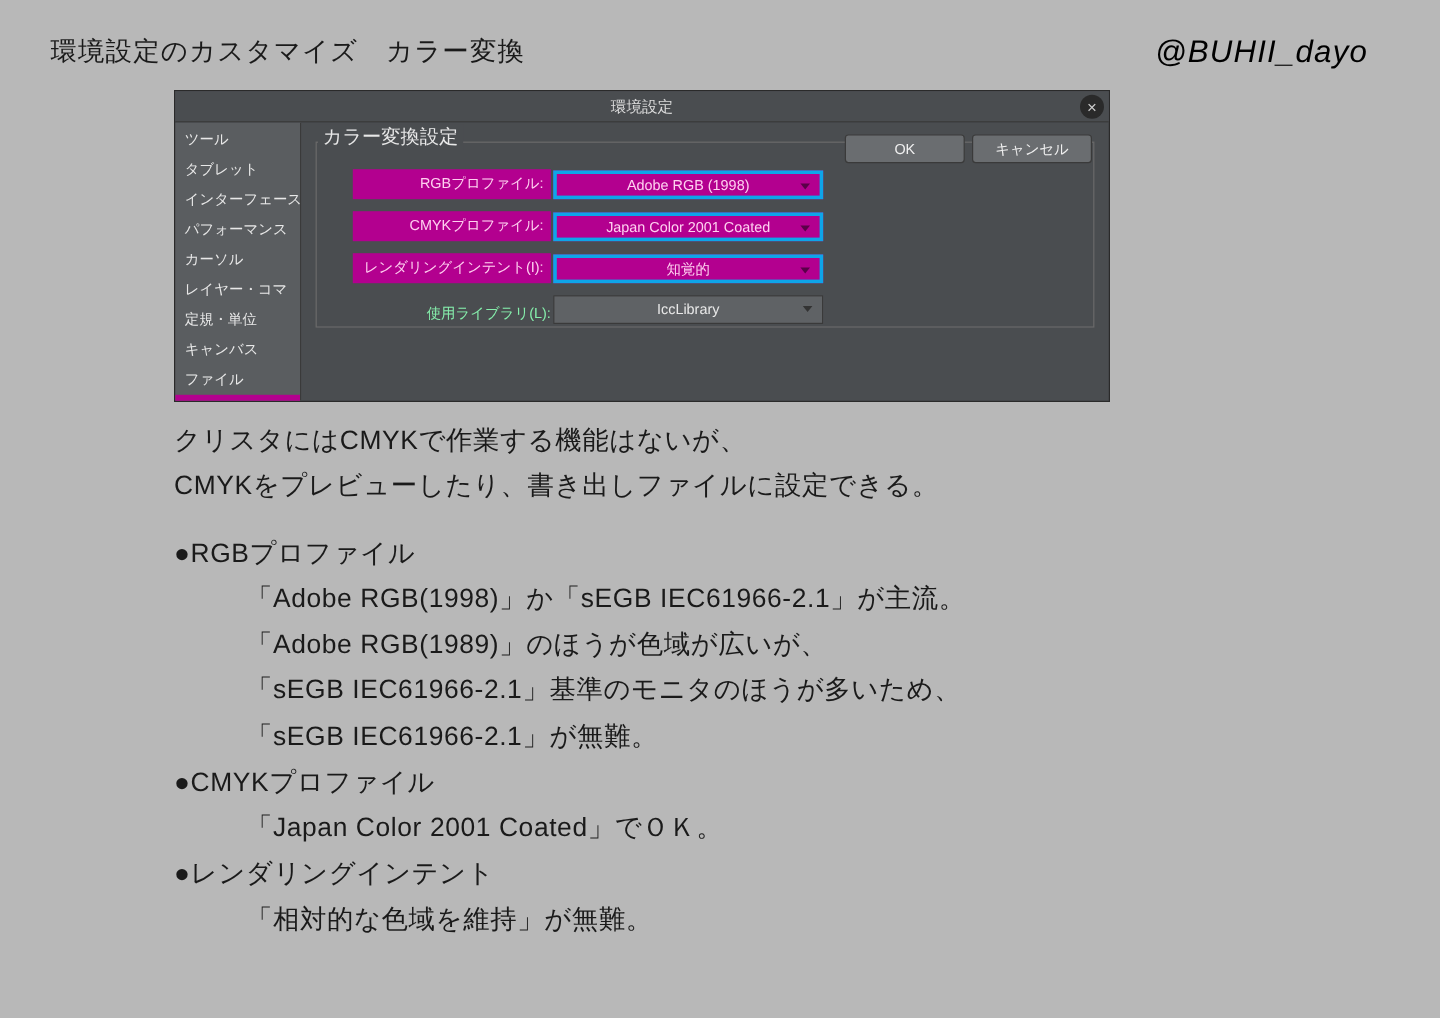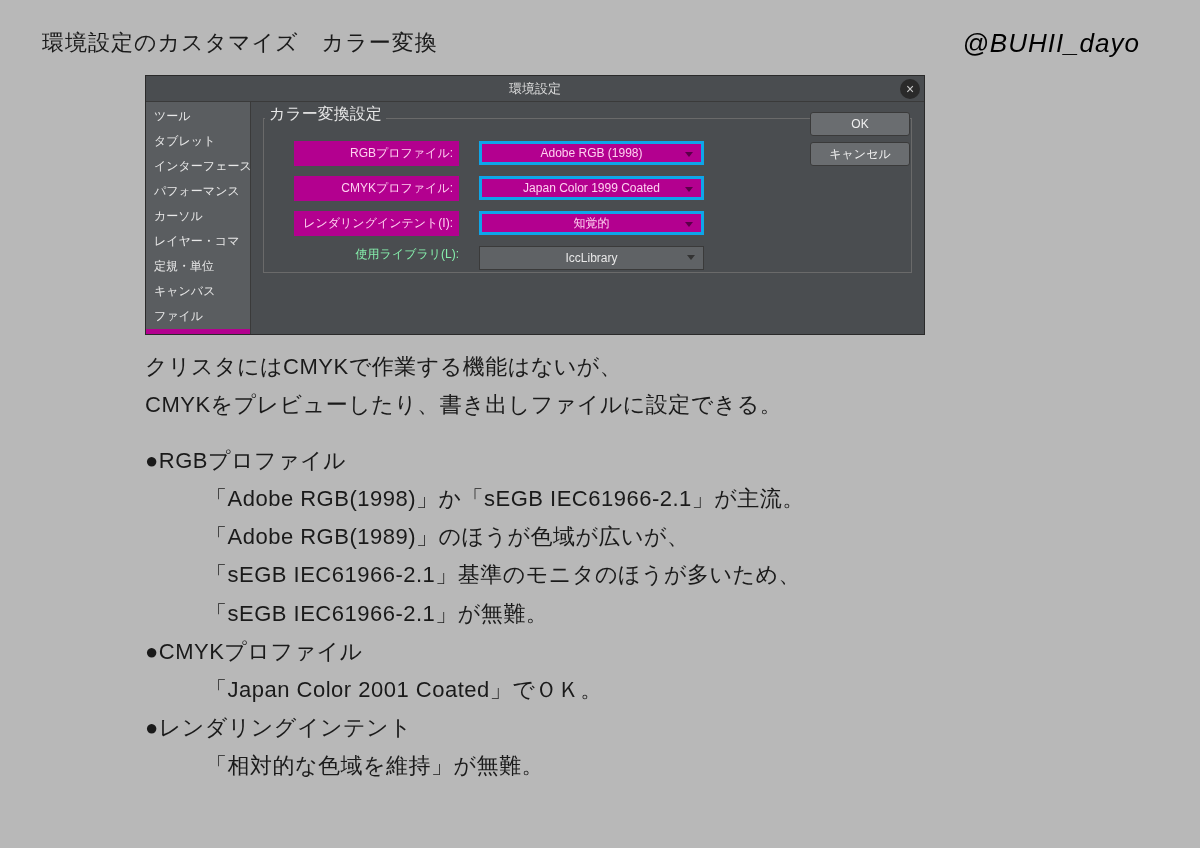--- a/index.html
+++ b/index.html
@@ -107,23 +107,23 @@
     left: 14px;
   }
   .fieldset-box {
     border: 1px solid #6a6a6a;
     margin-top: 8px;
     padding: 22px 30px 20px 30px;
     height: 155px;
   }
   .form-row {
     display: flex;
-    align-items: flex-start;
+    align-items: flex-end;
     margin-bottom: 10px;
-    gap: 20px;
+    gap: 2px;
   }
   .form-label {
     width: 165px;
     text-align: right;
     color: #86efac;
     font-size: 12px;
   }
   .form-label.hl {
     background: #b3008f;
     color: #ffd0f0;
@@ -155,21 +155,21 @@
     border-left: 4px solid transparent;
     border-right: 4px solid transparent;
     border-top: 5px solid #333;
   }
   .form-select.hl .select-arrow { border-top-color: #5a0048; }
   .buttons {
     position: absolute;
     top: 10px;
     right: 14px;
     display: flex;
-    flex-direction: column;
+    flex-direction: row;
     gap: 6px;
   }
   .btn {
     width: 100px;
     height: 24px;
     background: #6a6d70;
     border: 1px solid #3a3a3a;
     border-radius: 3px;
     color: #f0f0f0;
     font-size: 12px;
@@ -224,21 +224,21 @@
           <div class="form-row">
             <div class="form-label hl">RGBプロファイル:</div>
             <div class="form-select hl">
               <span>Adobe RGB (1998)</span>
               <div class="select-arrow"></div>
             </div>
           </div>
           <div class="form-row">
             <div class="form-label hl">CMYKプロファイル:</div>
             <div class="form-select hl">
-              <span>Japan Color 1999 Coated</span>
+              <span>Japan Color 2001 Coated</span>
               <div class="select-arrow"></div>
             </div>
           </div>
           <div class="form-row">
             <div class="form-label hl">レンダリングインテント(I):</div>
             <div class="form-select hl">
               <span>知覚的</span>
               <div class="select-arrow"></div>
             </div>
           </div>

